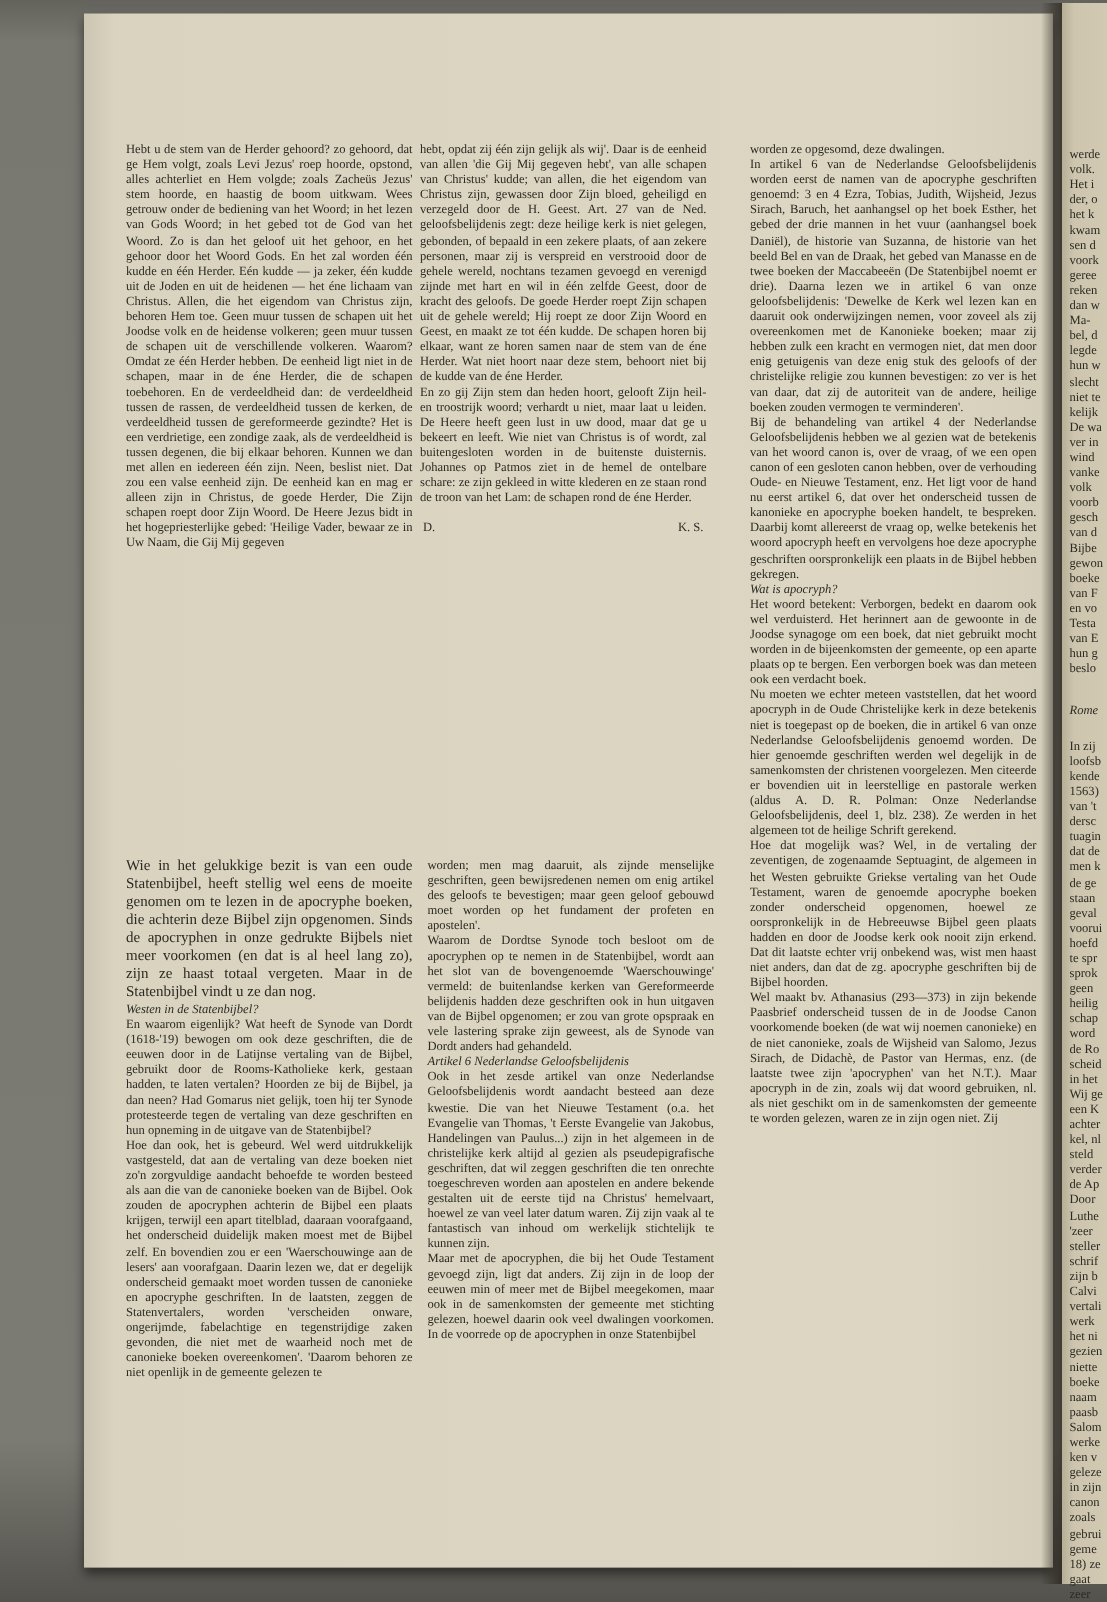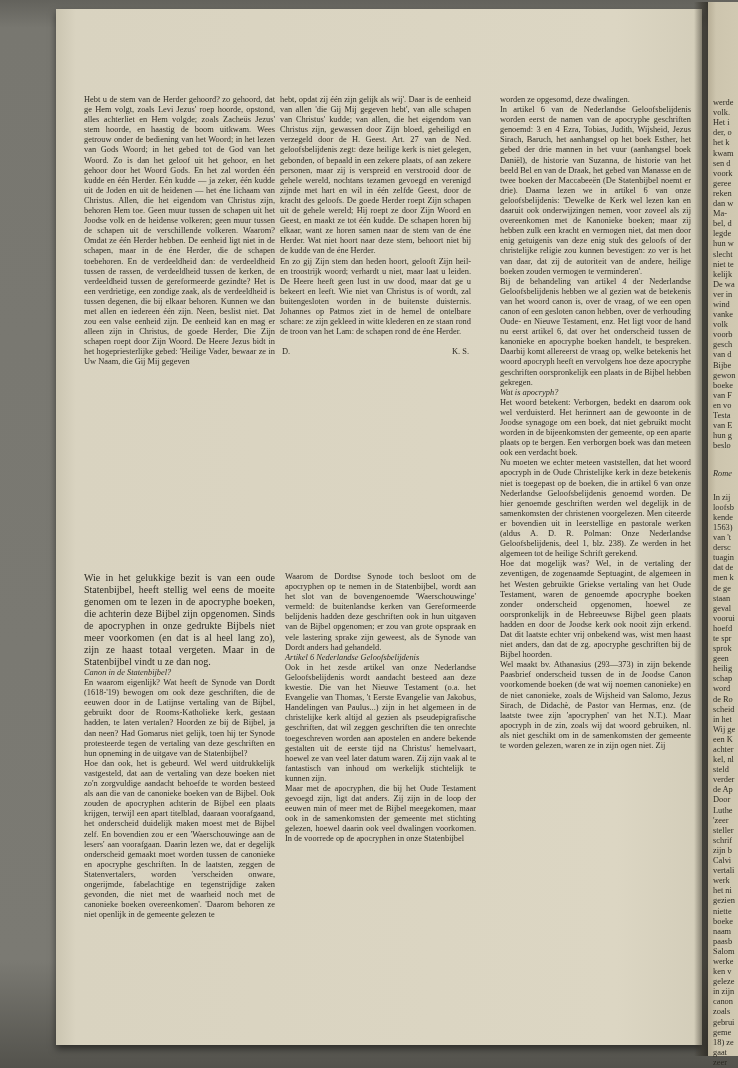--- a/index.html
+++ b/index.html
@@ -65,26 +65,27 @@
         <div class="sig-row">
           <span>D.</span>
           <span>K. S.</span>
         </div>
       </div>
     </div>
 
 
     <div class="low-col1 body-text">
       <p class="intro">Wie in het gelukkige bezit is van een oude Statenbijbel, heeft stellig wel eens de moeite genomen om te lezen in de apocryphe boeken, die achterin deze Bijbel zijn opgenomen. Sinds de apocryphen in onze gedrukte Bijbels niet meer voorkomen (en dat is al heel lang zo), zijn ze haast totaal vergeten. Maar in de Statenbijbel vindt u ze dan nog.</p>
-      <p class="subhead">Canon in de Statenbijbel?</p>
+      <p class="subhead">Westen in de Statenbijbel?</p>
       <p>En waarom eigenlijk? Wat heeft de Synode van Dordt (1618-'19) bewogen om ook deze geschriften, die de eeuwen door in de Latijnse vertaling van de Bijbel, gebruikt door de Rooms-Katholieke kerk, gestaan hadden, te laten vertalen? Hoorden ze bij de Bijbel, ja dan neen? Had Gomarus niet gelijk, toen hij ter Synode protesteerde tegen de vertaling van deze geschriften en hun opneming in de uitgave van de Statenbijbel?</p>
       <p>Hoe dan ook, het is gebeurd. Wel werd uitdrukkelijk vastgesteld, dat aan de vertaling van deze boeken niet zo'n zorgvuldige aandacht behoefde te worden besteed als aan die van de canonieke boeken van de Bijbel. Ook zouden de apocryphen achterin de Bijbel een plaats krijgen, terwijl een apart titelblad, daaraan voorafgaand, het onderscheid duidelijk maken moest met de Bijbel zelf. En bovendien zou er een 'Waerschouwinge aan de lesers' aan voorafgaan. Daarin lezen we, dat er degelijk onderscheid gemaakt moet worden tussen de canonieke en apocryphe geschriften. In de laatsten, zeggen de Statenvertalers, worden 'verscheiden onware, ongerijmde, fabelachtige en tegenstrijdige zaken gevonden, die niet met de waarheid noch met de canonieke boeken overeenkomen'. 'Daarom behoren ze niet openlijk in de gemeente gelezen te</p>
     </div>
 
     <div class="low-col2 body-text">
+      <p>worden; men mag daaruit, als zijnde menselijke geschriften, geen bewijsredenen nemen om enig artikel des geloofs te bevestigen; maar geen geloof gebouwd moet worden op het fundament der profeten en apostelen'.</p>
       <p>Waarom de Dordtse Synode toch besloot om de apocryphen op te nemen in de Statenbijbel, wordt aan het slot van de bovengenoemde 'Waerschouwinge' vermeld: de buitenlandse kerken van Gereformeerde belijdenis hadden deze geschriften ook in hun uitgaven van de Bijbel opgenomen; er zou van grote opspraak en vele lastering sprake zijn geweest, als de Synode van Dordt anders had gehandeld.</p>
       <p class="subhead">Artikel 6 Nederlandse Geloofsbelijdenis</p>
       <p>Ook in het zesde artikel van onze Nederlandse Geloofsbelijdenis wordt aandacht besteed aan deze kwestie. Die van het Nieuwe Testament (o.a. het Evangelie van Thomas, 't Eerste Evangelie van Jakobus, Handelingen van Paulus...) zijn in het algemeen in de christelijke kerk altijd al gezien als pseudepigrafische geschriften, dat wil zeggen geschriften die ten onrechte toegeschreven worden aan apostelen en andere bekende gestalten uit de eerste tijd na Christus' hemelvaart, hoewel ze van veel later datum waren. Zij zijn vaak al te fantastisch van inhoud om werkelijk stichtelijk te kunnen zijn.</p>
       <p>Maar met de apocryphen, die bij het Oude Testament gevoegd zijn, ligt dat anders. Zij zijn in de loop der eeuwen min of meer met de Bijbel meegekomen, maar ook in de samenkomsten der gemeente met stichting gelezen, hoewel daarin ook veel dwalingen voorkomen. In de voorrede op de apocryphen in onze Statenbijbel</p>
     </div>
 
     <div class="col3 body-text">
       <p>worden ze opgesomd, deze dwalingen.</p>
       <p>In artikel 6 van de Nederlandse Geloofsbelijdenis worden eerst de namen van de apocryphe geschriften genoemd: 3 en 4 Ezra, Tobias, Judith, Wijsheid, Jezus Sirach, Baruch, het aanhangsel op het boek Esther, het gebed der drie mannen in het vuur (aanhangsel boek Daniël), de historie van Suzanna, de historie van het beeld Bel en van de Draak, het gebed van Manasse en de twee boeken der Maccabeeën (De Statenbijbel noemt er drie). Daarna lezen we in artikel 6 van onze geloofsbelijdenis: 'Dewelke de Kerk wel lezen kan en daaruit ook onderwijzingen nemen, voor zoveel als zij overeenkomen met de Kanonieke boeken; maar zij hebben zulk een kracht en vermogen niet, dat men door enig getuigenis van deze enig stuk des geloofs of der christelijke religie zou kunnen bevestigen: zo ver is het van daar, dat zij de autoriteit van de andere, heilige boeken zouden vermogen te verminderen'.</p>
       <p>Bij de behandeling van artikel 4 der Nederlandse Geloofsbelijdenis hebben we al gezien wat de betekenis van het woord canon is, over de vraag, of we een open canon of een gesloten canon hebben, over de verhouding Oude- en Nieuwe Testament, enz. Het ligt voor de hand nu eerst artikel 6, dat over het onderscheid tussen de kanonieke en apocryphe boeken handelt, te bespreken. Daarbij komt allereerst de vraag op, welke betekenis het woord apocryph heeft en vervolgens hoe deze apocryphe geschriften oorspronkelijk een plaats in de Bijbel hebben gekregen.</p>

